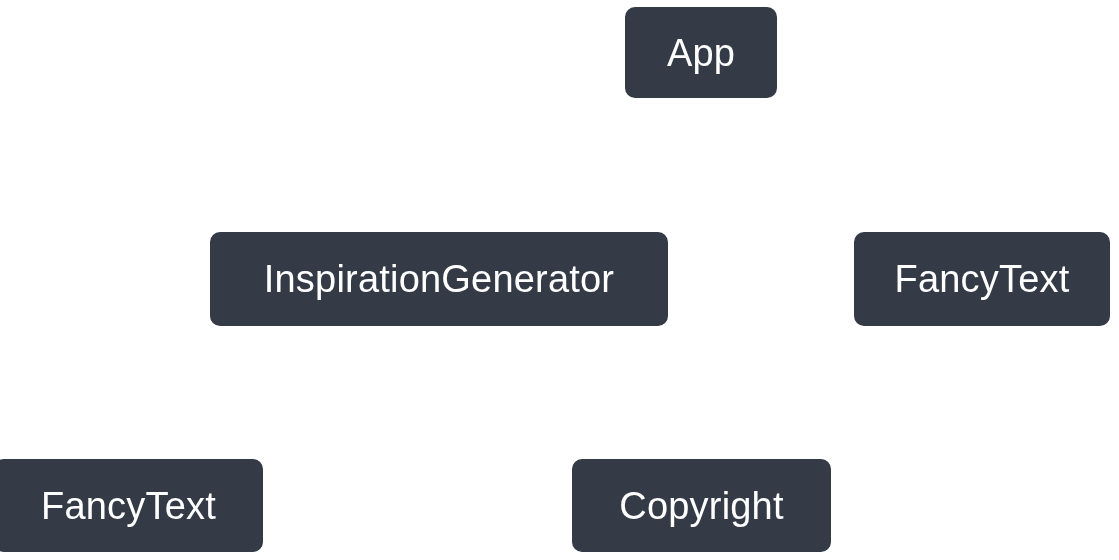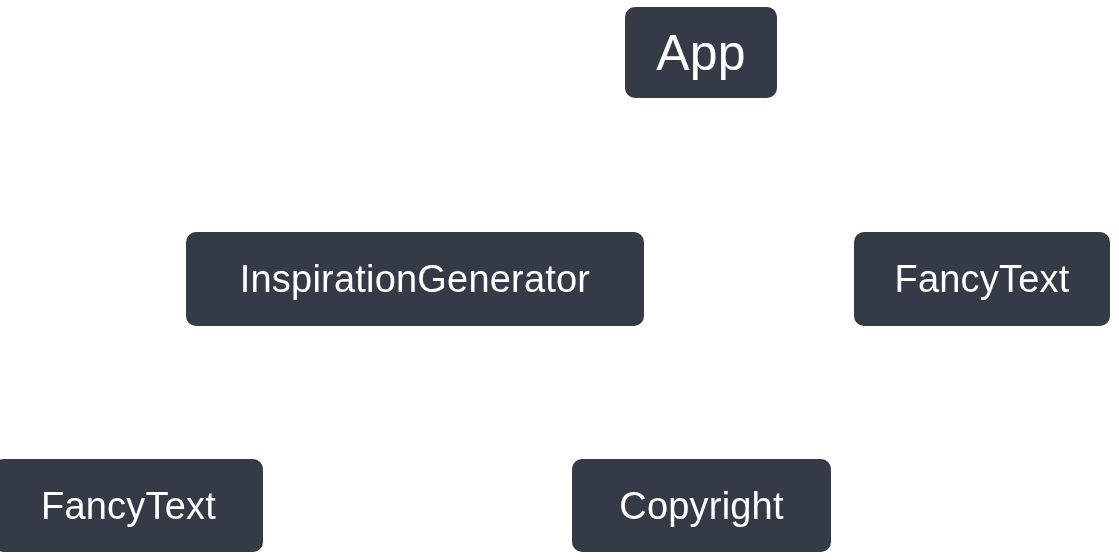--- a/index.html
+++ b/index.html
@@ -70,24 +70,24 @@
 
       <path d="M 430 330 L 430 382"></path>
 
       <path d="M 430 382 Q 430 394 418 394 L 142 394 Q 130 394 130 406 L 130 455"></path>
 
       <path d="M 430 382 Q 430 394 442 394 L 685 394 Q 697 394 697 406 L 697 455"></path>
     </g>
   </svg>
 
   <div class="node" style="left:621px; top:3px; width:160px; height:99px;">
-    <span class="node-label" style="font-size:50px;">App</span>
+    <span class="node-label" style="font-size:38px;">App</span>
   </div>
 
-  <div class="node" style="left:182px; top:228px; width:466px; height:102px;text-align:center;">
+  <div class="node" style="left:206px; top:228px; width:466px; height:102px;text-align:center;">
     <span class="node-label" style="font-size:38px;">InspirationGenerator</span>
   </div>
 
   <div class="node" style="left:850px; top:228px; width:264px; height:102px;">
     <span class="node-label" style="font-size:38px;">FancyText</span>
   </div>
 
   <div class="node" style="left:-10px; top:455px; width:277px; height:101px;">
     <span class="node-label" style="font-size:38px;">FancyText</span>
   </div>

